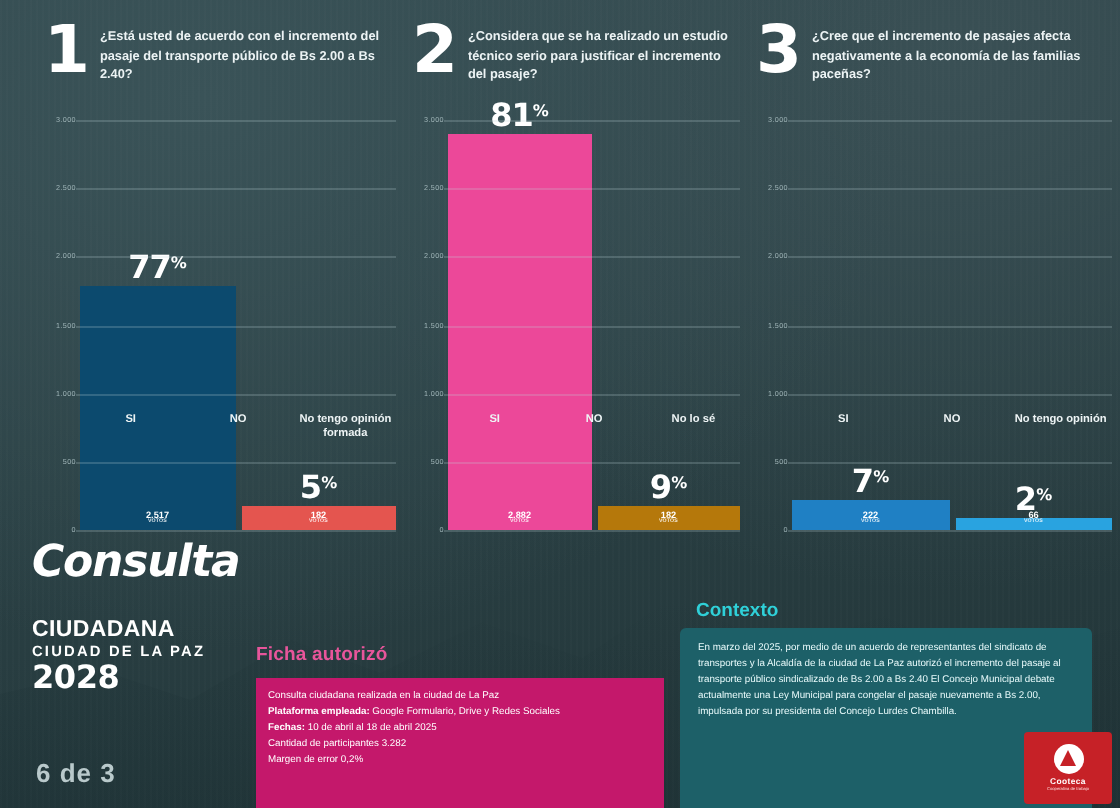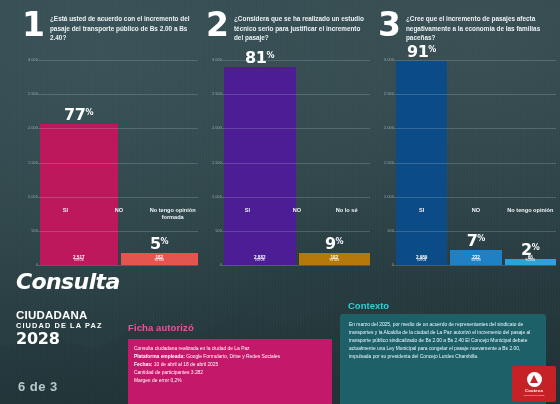--- a/index.html
+++ b/index.html
@@ -109,21 +109,21 @@
           <div class="tick" style="top: 205px;">0</div>
           <div class="tick" style="top: 170.833px;">500</div>
           <div class="tick" style="top: 136.667px;">1.000</div>
           <div class="tick" style="top: 102.5px;">1.500</div>
           <div class="tick" style="top: 68.3333px;">2.000</div>
           <div class="tick" style="top: 34.1667px;">2.500</div>
           <div class="tick" style="top: 0px;">3.000</div>
         </div>
       <div class="bars">
           <div class="barcol">
-            <div class="bar" style="height: 141px; background: #be185d;">
+            <div class="bar" style="height: 122px; background: #0c4a6e;">
               <div class="pct">77<sup>%</sup></div>
               <div class="inbar">
                 <span class="v">2.517</span>
                 <span class="u">VOTOS</span>
               </div>
             </div>
           </div>
           <div class="barcol">
             <div class="bar" style="height: 12.4367px; background: rgb(228, 85, 79);">
               <div class="pct">5<sup>%</sup></div>
@@ -159,21 +159,21 @@
           <div class="tick" style="top: 205px;">0</div>
           <div class="tick" style="top: 170.833px;">500</div>
           <div class="tick" style="top: 136.667px;">1.000</div>
           <div class="tick" style="top: 102.5px;">1.500</div>
           <div class="tick" style="top: 68.3333px;">2.000</div>
           <div class="tick" style="top: 34.1667px;">2.500</div>
           <div class="tick" style="top: 0px;">3.000</div>
         </div>
       <div class="bars">
           <div class="barcol">
-            <div class="bar" style="height: 198px; background: #4c1d95;">
+            <div class="bar" style="height: 198px; background: #ec4899;">
               <div class="pct">81<sup>%</sup></div>
               <div class="inbar">
                 <span class="v">2.882</span>
                 <span class="u">VOTOS</span>
               </div>
             </div>
           </div>
           <div class="barcol">
             <div class="bar" style="height: 12.4367px; background: rgb(181, 120, 11);">
               <div class="pct">9<sup>%</sup></div>
@@ -209,29 +209,20 @@
           <div class="tick" style="top: 205px;">0</div>
           <div class="tick" style="top: 170.833px;">500</div>
           <div class="tick" style="top: 136.667px;">1.000</div>
           <div class="tick" style="top: 102.5px;">1.500</div>
           <div class="tick" style="top: 68.3333px;">2.000</div>
           <div class="tick" style="top: 34.1667px;">2.500</div>
           <div class="tick" style="top: 0px;">3.000</div>
         </div>
       <div class="bars">
           <div class="barcol">
-            <div class="bar" style="height: 204.248px; background: rgb(11, 76, 134);">
-              <div class="pct">91<sup>%</sup></div>
-              <div class="inbar">
-                <span class="v">2.989</span>
-                <span class="u">VOTOS</span>
-              </div>
-            </div>
-          </div>
-          <div class="barcol">
             <div class="bar" style="height: 15.17px; background: rgb(31, 128, 196);">
               <div class="pct">7<sup>%</sup></div>
               <div class="inbar">
                 <span class="v">222</span>
                 <span class="u">VOTOS</span>
               </div>
             </div>
           </div>
           <div class="barcol">
             <div class="bar" style="height: 6px; background: rgb(41, 163, 224);">

